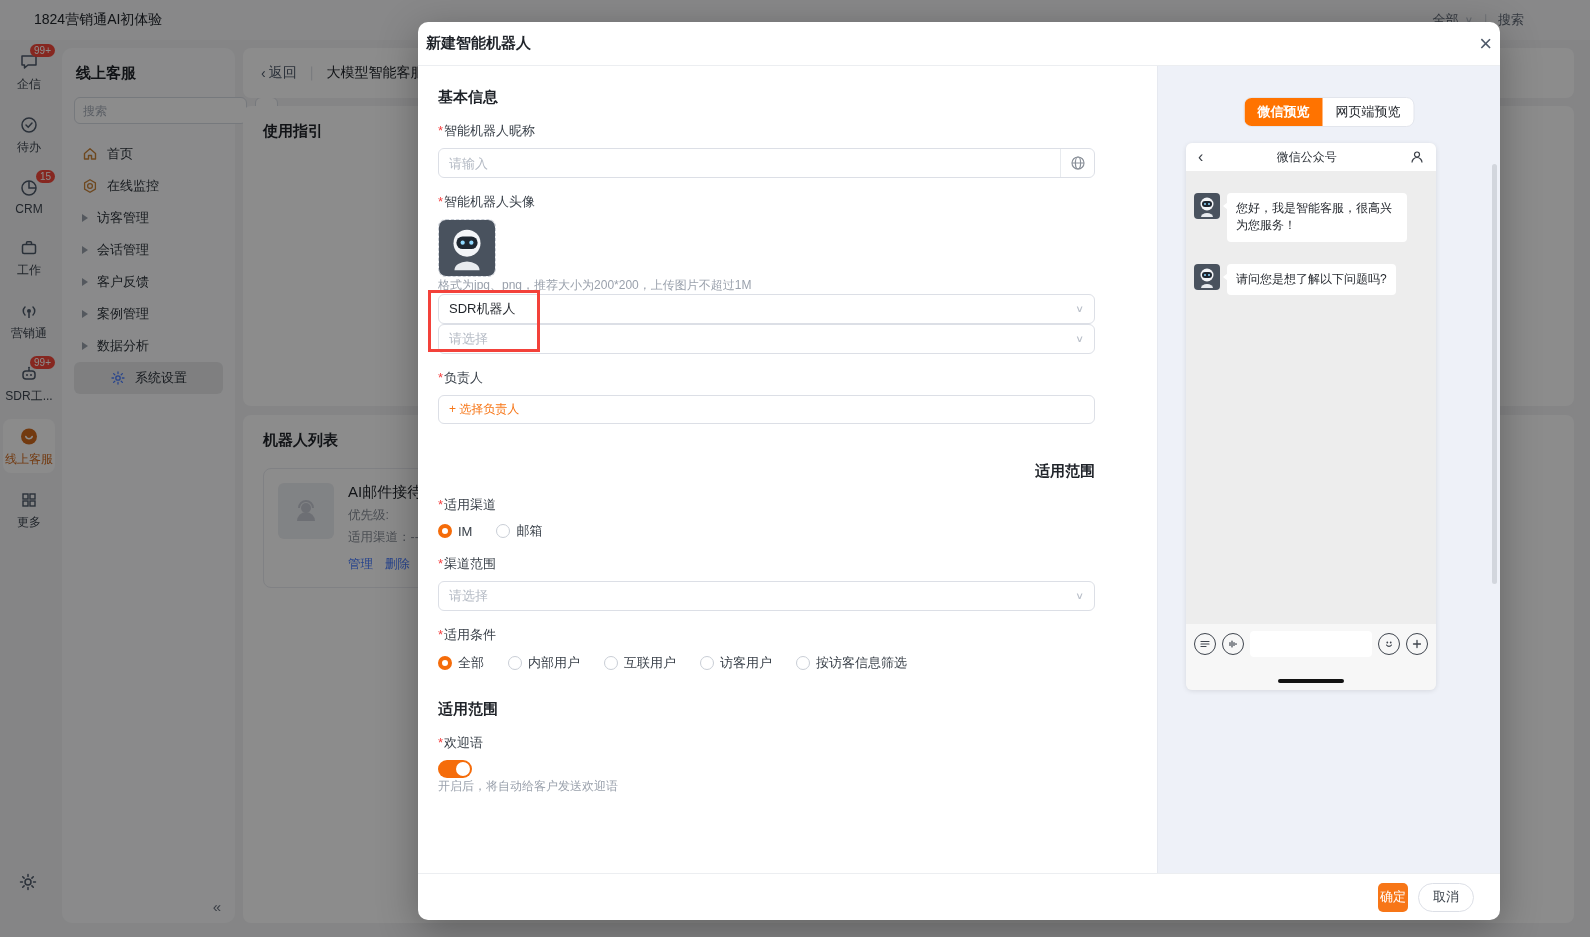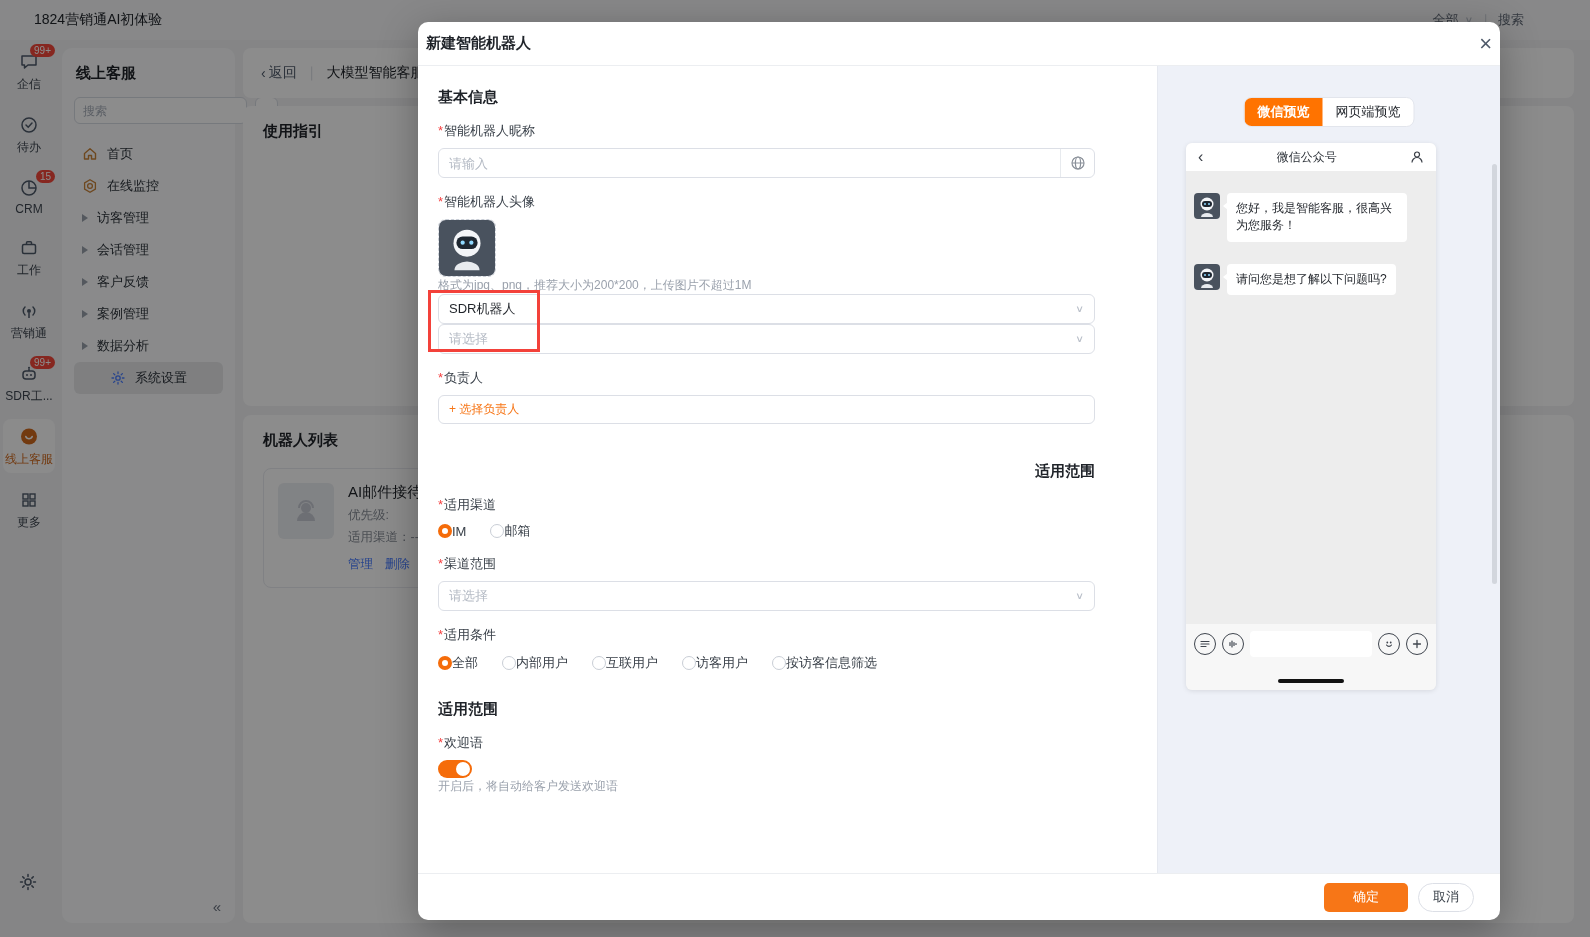--- a/index.html
+++ b/index.html
@@ -59,21 +59,21 @@
     box-shadow:0 10px 40px rgba(0,0,0,.3);display:flex;flex-direction:column;overflow:hidden;}
   .m-header{height:44px;display:flex;align-items:center;justify-content:space-between;padding:0 8px;
     border-bottom:1px solid #eceef1;flex:none;}
   .m-title{font-size:15px;font-weight:bold;}
   .m-close{font-size:22px;color:#4e5969;cursor:pointer;line-height:1;}
   .m-body{flex:1;display:flex;min-height:0;}
   .form-col{width:739px;flex:none;padding:14px 62px 0 20px;overflow:hidden;position:relative;}
   .preview-col{flex:1;background:#eef1f8;border-left:1px solid #e6e9f0;position:relative;}
   .m-footer{height:47px;border-top:1px solid #eceef1;display:flex;align-items:center;justify-content:flex-end;
     gap:10px;padding:0 26px;flex:none;}
-  .btn-primary{background:#f77617;color:#fff;border:none;height:29px;padding:0 29px;border-radius:5px;
+  .btn-primary{background:#f77617;color:#fff;border:none;height:29px;padding:0 2px;border-radius:5px;
     font-size:13px;cursor:pointer;}
   .btn-default{background:#fff;color:#394049;border:1px solid #dcdfe6;height:29px;padding:0 14px;
     border-radius:15px;font-size:13px;cursor:pointer;}
   
   .sec-title{font-size:15px;font-weight:bold;margin:8px 0 4px;}
   .f-label{font-size:13px;color:#394049;margin:15px 0 8px;}
   .star{color:#f53f3f;margin-right:1px;}
   .input-wrap{border:1px solid #dcdfe6;border-radius:6px;background:#fff;display:flex;height:30px;overflow:hidden;}
   .input-main{flex:1;border:none;outline:none;padding:0 10px;font-size:13px;color:#1f2329;font-family:inherit;background:transparent;}
   .input-main::placeholder{color:#b4bac4;}
@@ -81,21 +81,21 @@
   .select{height:30px;border:1px solid #dcdfe6;border-radius:6px;background:#fff;display:flex;align-items:center;
     justify-content:space-between;padding:0 10px;font-size:13px;cursor:pointer;}
   .select .ph{color:#b4bac4;}
   .chev{color:#b9bfc9;font-size:12px;transform:scaleY(.8);}
   .avatar-up{width:58px;height:58px;border:1px dashed #c9ced6;border-radius:8px;background:#f4f5f7;
     display:flex;align-items:center;justify-content:center;cursor:pointer;overflow:hidden;}
   .hint{font-size:12px;color:#9aa1ac;margin-top:0;}
   .owner-box{height:29px;border:1px solid #dcdfe6;border-radius:6px;display:flex;align-items:center;
     padding:0 10px;font-size:12px;color:#f77617;cursor:pointer;}
   .radio-row{display:flex;align-items:center;margin-top:4px;}
-  .radio{display:flex;align-items:center;font-size:13px;color:#394049;margin-right:24px;cursor:pointer;}
+  .radio{display:flex;align-items:center;gap:6px;font-size:13px;color:#394049;margin-right:24px;cursor:pointer;}
   .rdot{width:14px;height:14px;border-radius:50%;border:1px solid #c9ced6;background:#fff;flex:none;}
   .rdot.on{border:4px solid #f56c0a;}
   .toggle{width:34px;height:18px;border-radius:9px;background:#f56c0a;position:relative;cursor:pointer;margin-top:2px;}
   .toggle::after{content:"";position:absolute;width:14px;height:14px;border-radius:50%;background:#fff;top:2px;right:2px;}
   .red-box{position:absolute;left:10px;top:268px;width:112px;height:62px;border:3px solid #f3413a;z-index:6;pointer-events:none;}
   .mscroll{position:absolute;right:3px;top:142px;width:5px;height:420px;border-radius:3px;background:#d2d6dd;z-index:7;}
   
   .tabs{position:absolute;top:31px;left:50%;transform:translateX(-50%);display:flex;background:#fff;
     border:1px solid #e2e5ec;border-radius:8px;overflow:hidden;}
   .tab{height:28px;display:flex;align-items:center;padding:0 13px;font-size:13px;color:#1f2329;cursor:pointer;white-space:nowrap;}

